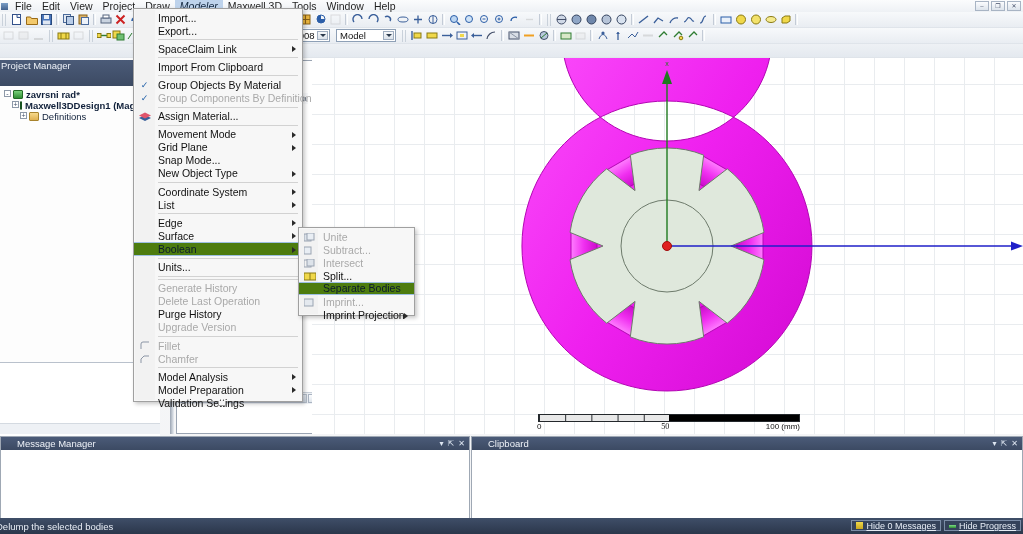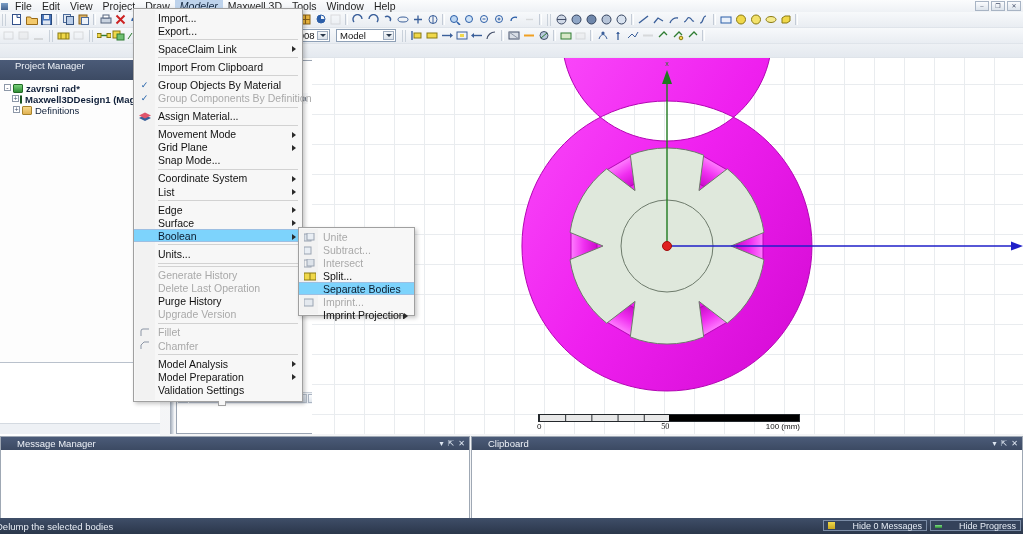--- a/index.html
+++ b/index.html
@@ -47,22 +47,22 @@
           margin:0 3px; position:relative; }
   .combo .arw{ position:absolute; right:1px; top:1px; width:11px; height:9px;
       background:linear-gradient(#f6f8fa,#dbe2ea); border:1px solid #9fadbf;
       display:flex; align-items:center; justify-content:center; }
   .combo .arw:after{ content:""; border-left:3px solid transparent;
       border-right:3px solid transparent; border-top:3px solid #2b3a4d; }
 
   
   #pm{ position:absolute; left:0; top:60px; width:160px; height:374px;
        background:#fdfdfd; border-right:1px solid #9fa8b4; }
-  #pmhdr{ height:20px; background:linear-gradient(#4b5b78,#3c4a63); color:#eef2f8;
-          font-size:9.5px; line-height:12px; padding-left:15px; }
+  #pmhdr{ height:26px; background:linear-gradient(#4b5b78,#3c4a63); color:#eef2f8;
+          font-size:9.5px; line-height:12px; padding-left:1px; }
   #pmtree{ padding:3px 0 0 0; }
   .trow{ display:flex; align-items:center; height:11px; font-size:9.5px; white-space:nowrap; }
   .tplus{ width:9px; height:9px; margin-left:3px; margin-right:1px; font-size:7px;
           line-height:8px; text-align:center; color:#41506b; }
   .tplus span{ display:inline-block; border:1px solid #8d98a8; width:7px; height:7px;
                line-height:6px; background:#fff; }
   .tico{ width:10px; height:9px; margin-right:3px; border-radius:1px; }
   .tlabel{ font-weight:bold; color:#10203a; }
   .tlabel.norm{ font-weight:normal; }
   #pmprops{ position:absolute; left:0; top:302px; width:160px; height:132px;
@@ -114,22 +114,22 @@
   .mrow{ position:relative; display:flex; align-items:center; height:13.1px;
          font-size:10.5px; padding-left:24px; color:#111; white-space:nowrap; }
   .mrow .glyph{ position:absolute; left:4px; top:2px; width:13px; height:10px;
                 display:flex; align-items:center; justify-content:center;
                 font-size:8px; color:#2b5ea8; }
   .mrow .arr{ position:absolute; right:6px; top:4px; width:0; height:0;
               border-top:3px solid transparent; border-bottom:3px solid transparent;
               border-left:4px solid #2a2a2a; }
   .mrow.dim{ color:#a9a9a9; }
   .mrow.dim .glyph{ color:#b5b5b5; }
-  .mrow.sel{ background:#7dd3fc; border-top:1px solid #9dbfe2; border-bottom:1px solid #9dbfe2;
-             color:#0b1b2d; }
+  .mrow.sel{ background:#4d7c0f; border-top:1px solid #9dbfe2; border-bottom:1px solid #9dbfe2;
+             color:#0b1b2d;align-items:flex-end; }
   .msep{ height:1px; margin:2px 4px 2px 24px; background:#d2d2d2; }
   .chk{ font-size:9px; color:#1f5fa8; }
   #modmenu .tail{ position:absolute; left:50%; bottom:-5px; width:8px; height:5px;
                   background:#f7f7f7; border:1px solid #a0a0a0; border-top:none; }
 
   
   #submenu{ position:absolute; left:298px; top:227px; width:117px; height:89px;
             background:#f7f7f7; border:1px solid #a0a0a0;
             box-shadow:2px 2px 4px rgba(0,0,0,.22); padding:2px 0; }
   #submenu .gut{ position:absolute; left:1px; top:1px; width:18px; bottom:1px; background:#f2f2f2;}
@@ -145,21 +145,21 @@
   #progdock{ position:absolute; left:471px; top:436px; width:552px; height:82px;
              background:#fff; border:1px solid #9fa8b4; }
 
   
   #status{ position:absolute; left:0; top:518px; width:1023px; height:16px;
            background:linear-gradient(#3f4e68,#2b374b); color:#e9eef6; font-size:9.5px;
            display:flex; align-items:center; }
   #statustext{ padding-left:1px; margin-left:-5px; }
   #status .right{ position:absolute; right:2px; top:2px; display:flex; gap:3px; }
   .sbtn{ height:11px; border:1px solid #7b8ca6; background:#34425a; color:#e6ecf5;
-         font-size:9px; padding:0 4px; display:flex; align-items:center; gap:17px; }
+         font-size:9px; padding:0 4px; display:flex; align-items:center; gap:3px;text-decoration:underline; }
   .sbtn .sq{ width:7px; height:7px; }
 </style>
 </head>
 <body>
 
 <div id="app">
 
   <div id="menubar">
     <div class="mark"></div>
     <div class="mi">File</div>
@@ -672,21 +672,21 @@
       <div class="trow">
         <span class="tplus"><span>-</span></span>
         <span class="tico" style="background:linear-gradient(#79d17b,#2f8e34);border:1px solid #226b26;"></span>
         <span class="tlabel">zavrsni rad*</span>
       </div>
       <div class="trow" style="padding-left:9px;">
         <span class="tplus"><span>+</span></span>
         <span class="tico" style="background:linear-gradient(#66c070,#1f6e2a);border:1px solid #17521f;"></span>
         <span class="tlabel">Maxwell3DDesign1 (Magnetost</span>
       </div>
-      <div class="trow" style="padding-left:9px;">
+      <div class="trow" style="padding-left:16px;">
         <span class="tplus"><span>+</span></span>
         <span class="tico" style="background:linear-gradient(#f7d98b,#e0b152);border:1px solid #a8832c;"></span>
         <span class="tlabel norm">Definitions</span>
       </div>
     </div>
     <div id="pmprops"></div>
     <div id="pmsb"></div>
   </div>
   <div id="splitv"></div>
 
@@ -832,20 +832,24 @@
           <span>Movement Mode</span>
           <span class="arr"></span>
         </div>
         <div class="mrow">
           <span>Grid Plane</span>
           <span class="arr"></span>
         </div>
         <div class="mrow">
           <span>Snap Mode...</span>
         </div>
+        <div class="mrow">
+          <span>New Object Type</span>
+          <span class="arr"></span>
+        </div>
         <div class="msep"></div>
         <div class="mrow">
           <span>Coordinate System</span>
           <span class="arr"></span>
         </div>
         <div class="mrow">
           <span>List</span>
           <span class="arr"></span>
         </div>
         <div class="msep"></div>

